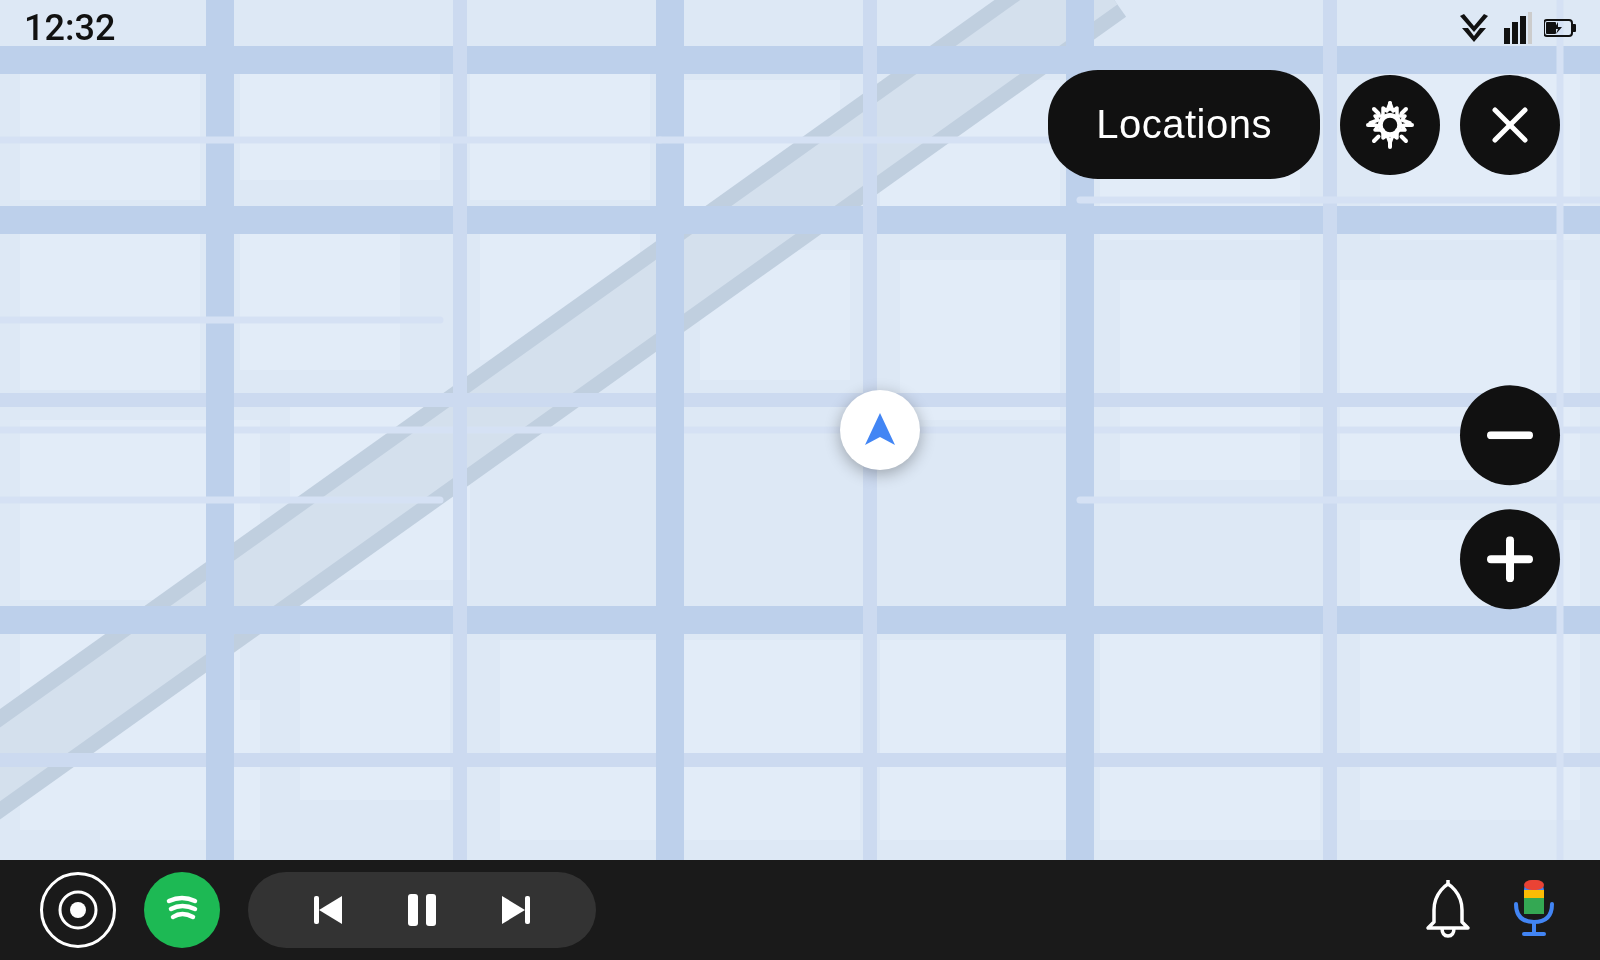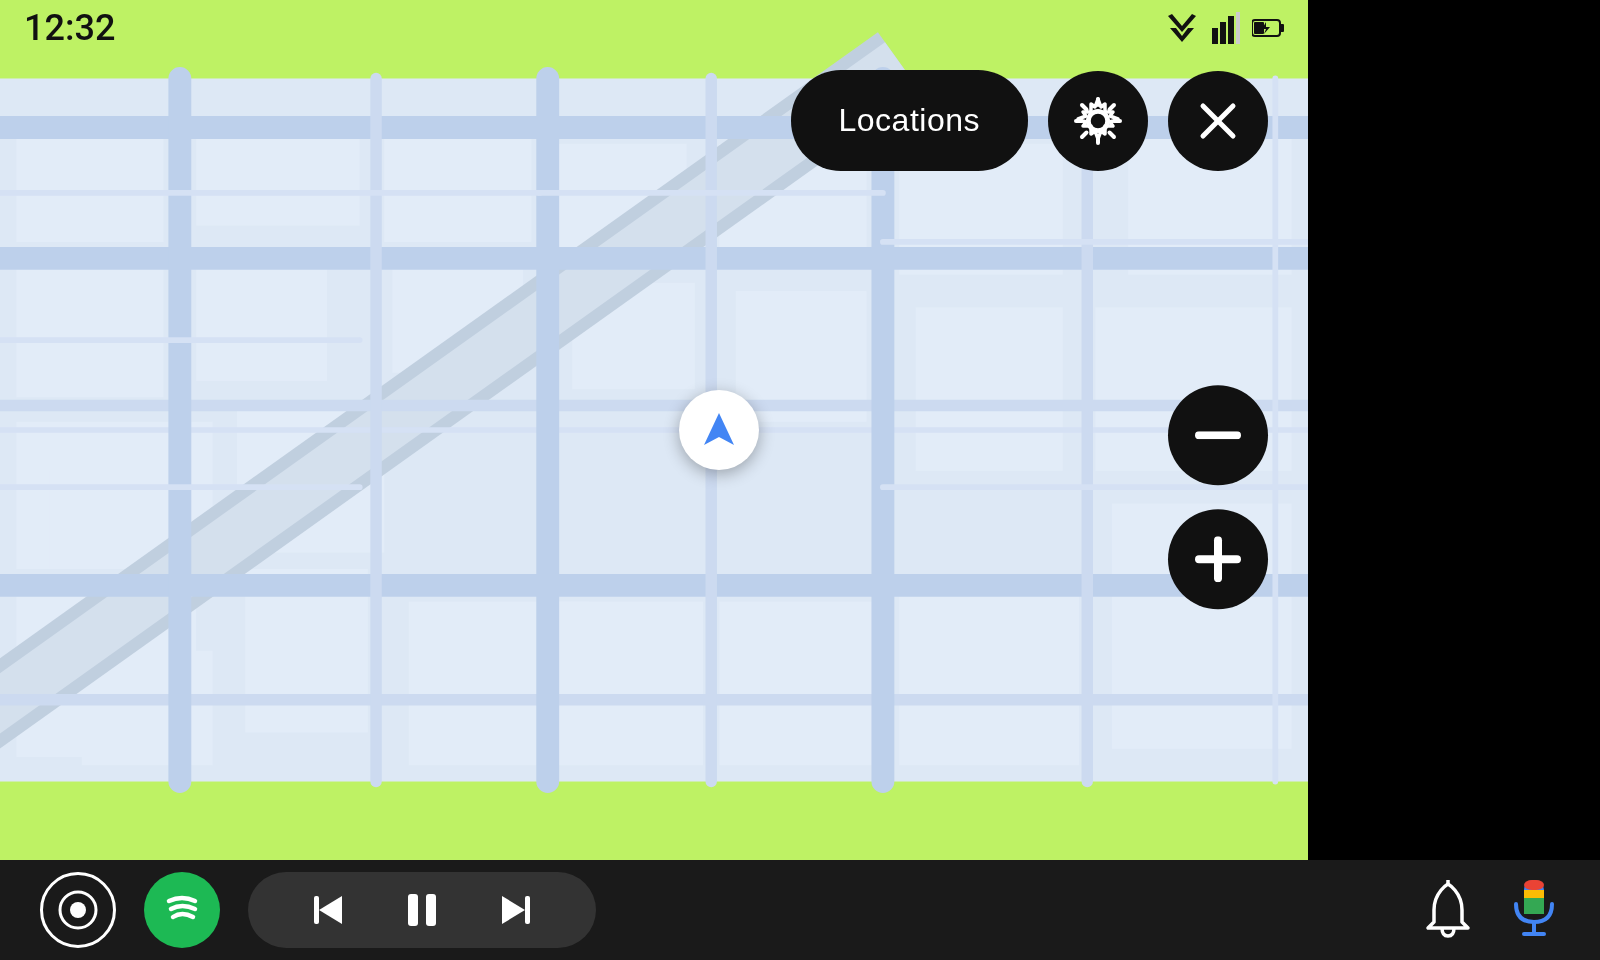--- a/index.html
+++ b/index.html
@@ -7,23 +7,23 @@
       width: 1600px;
       height: 960px;
       overflow: hidden;
       background: #000;
       font-family: 'Roboto', Arial, sans-serif;
     }
 
     
     #map-container {
       position: relative;
-      width: 1308px;
+      width: 1600px;
       height: 860px;
-      background: #bef264;
+      background: #0f766e;
       overflow: hidden;
     }
 
     
     #map-svg {
       position: absolute;
       top: 0; left: 0;
       width: 100%; height: 100%;
     }
 
@@ -61,21 +61,21 @@
       gap: 20px;
       z-index: 10;
     }
 
     #locations-btn {
       background: #111;
       color: #fff;
       border: none;
       border-radius: 50px;
       padding: 32px 48px;
-      font-size: 32px;
+      font-size: 40px;
       font-weight: 500;
       cursor: pointer;
       letter-spacing: 0.5px;
     }
 
     .map-icon-btn {
       width: 100px;
       height: 100px;
       background: #111;
       border: none;

